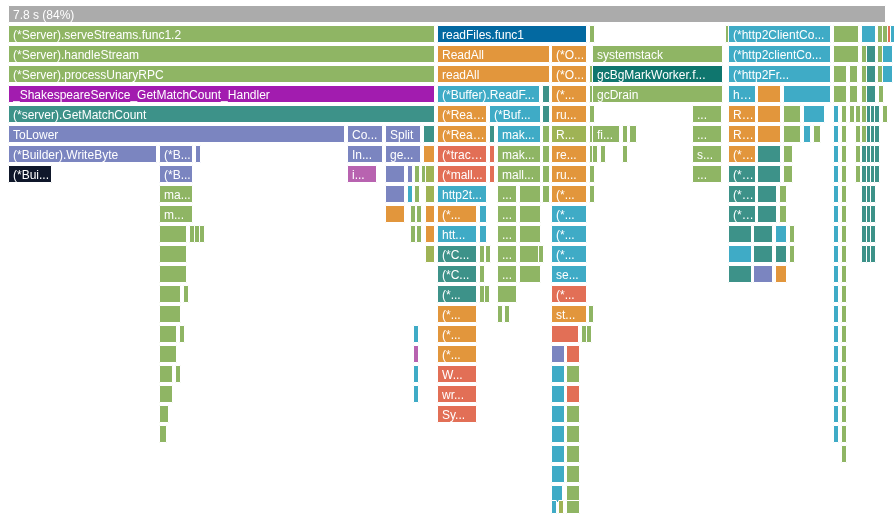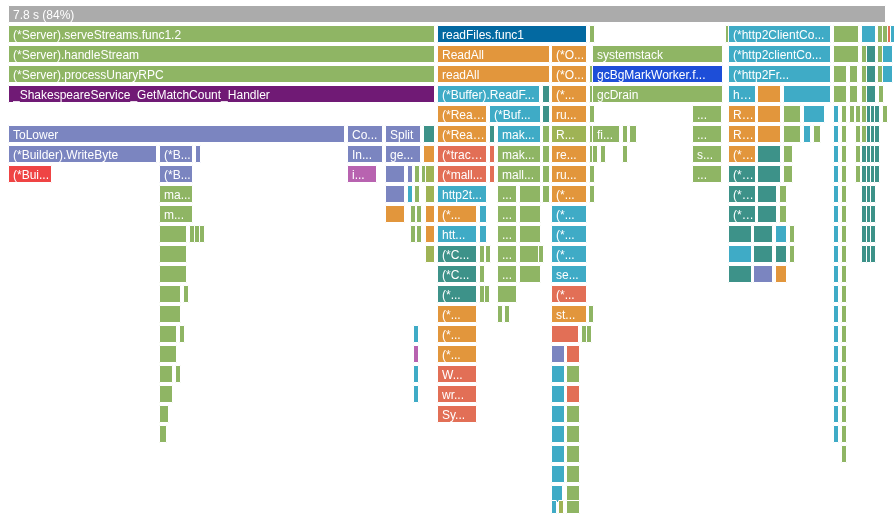--- a/index.html
+++ b/index.html
@@ -83,33 +83,33 @@
     <div class="frame" style="left: 8px; top: 65px; width: 427px; height: 18px; background: rgb(143, 181, 100);">
       <span class="lbl">(*Server).processUnaryRPC</span>
     </div>
     <div class="frame" style="left: 437px; top: 65px; width: 113px; height: 18px; background: rgb(226, 150, 60);">
       <span class="lbl">readAll</span>
     </div>
     <div class="frame" style="left: 551px; top: 65px; width: 36px; height: 18px; background: rgb(226, 150, 60);">
       <span class="lbl">(*O...</span>
     </div>
     <div class="frame" style="left: 589px; top: 65px; width: 2px; height: 18px; background: rgb(143, 181, 100);"></div>
-    <div class="frame" style="left: 592px; top: 65px; width: 131px; height: 18px; background: #1d4ed8;">
+    <div class="frame" style="left: 592px; top: 65px; width: 131px; height: 18px; background: #0f766e;">
       <span class="lbl">gcBgMarkWorker.f...</span>
     </div>
     <div class="frame" style="left: 728px; top: 65px; width: 103px; height: 18px; background: rgb(63, 171, 198);">
       <span class="lbl">(*http2Fr...</span>
     </div>
     <div class="frame" style="left: 833px; top: 65px; width: 14px; height: 18px; background: rgb(143, 181, 100);"></div>
     <div class="frame" style="left: 849px; top: 65px; width: 9px; height: 18px; background: rgb(143, 181, 100);"></div>
     <div class="frame" style="left: 861px; top: 65px; width: 4px; height: 18px; background: rgb(143, 181, 100);"></div>
     <div class="frame" style="left: 866px; top: 65px; width: 10px; height: 18px; background: rgb(61, 146, 137);"></div>
     <div class="frame" style="left: 877px; top: 65px; width: 4px; height: 18px; background: rgb(143, 181, 100);"></div>
     <div class="frame" style="left: 882px; top: 65px; width: 11px; height: 18px; background: rgb(63, 171, 198);"></div>
-    <div class="frame" style="left: 8px; top: 85px; width: 427px; height: 18px; background: #701a75;">
+    <div class="frame" style="left: 8px; top: 85px; width: 427px; height: 18px; background: #a21caf;">
       <span class="lbl">_ShakespeareService_GetMatchCount_Handler</span>
     </div>
     <div class="frame" style="left: 437px; top: 85px; width: 103px; height: 18px; background: rgb(63, 171, 198);">
       <span class="lbl">(*Buffer).ReadF...</span>
     </div>
     <div class="frame" style="left: 542px; top: 85px; width: 8px; height: 18px; background: rgb(61, 146, 137);"></div>
     <div class="frame" style="left: 551px; top: 85px; width: 36px; height: 18px; background: rgb(226, 150, 60);">
       <span class="lbl">(*...</span>
     </div>
     <div class="frame" style="left: 589px; top: 85px; width: 2px; height: 18px; background: rgb(143, 181, 100);"></div>
@@ -119,20 +119,23 @@
     <div class="frame" style="left: 728px; top: 85px; width: 28px; height: 18px; background: rgb(63, 171, 198);">
       <span class="lbl">htt...</span>
     </div>
     <div class="frame" style="left: 757px; top: 85px; width: 24px; height: 18px; background: rgb(226, 150, 60);"></div>
     <div class="frame" style="left: 783px; top: 85px; width: 48px; height: 18px; background: rgb(63, 171, 198);"></div>
     <div class="frame" style="left: 833px; top: 85px; width: 14px; height: 18px; background: rgb(143, 181, 100);"></div>
     <div class="frame" style="left: 849px; top: 85px; width: 9px; height: 18px; background: rgb(143, 181, 100);"></div>
     <div class="frame" style="left: 861px; top: 85px; width: 4px; height: 18px; background: rgb(143, 181, 100);"></div>
     <div class="frame" style="left: 866px; top: 85px; width: 10px; height: 18px; background: rgb(61, 146, 137);"></div>
     <div class="frame" style="left: 878px; top: 85px; width: 4px; height: 18px; background: rgb(143, 181, 100);"></div>
+    <div class="frame" style="left: 8px; top: 105px; width: 427px; height: 18px; background: rgb(61, 146, 137);">
+      <span class="lbl">(*server).GetMatchCount</span>
+    </div>
     <div class="frame" style="left: 437px; top: 105px; width: 50px; height: 18px; background: rgb(226, 150, 60);">
       <span class="lbl">(*Read...</span>
     </div>
     <div class="frame" style="left: 489px; top: 105px; width: 52px; height: 18px; background: rgb(63, 171, 198);">
       <span class="lbl">(*Buf...</span>
     </div>
     <div class="frame" style="left: 542px; top: 105px; width: 8px; height: 18px; background: rgb(61, 146, 137);"></div>
     <div class="frame" style="left: 551px; top: 105px; width: 36px; height: 18px; background: rgb(226, 150, 60);">
       <span class="lbl">ru...</span>
     </div>
@@ -236,21 +239,21 @@
     </div>
     <div class="frame" style="left: 757px; top: 145px; width: 24px; height: 18px; background: rgb(61, 146, 137);"></div>
     <div class="frame" style="left: 783px; top: 145px; width: 10px; height: 18px; background: rgb(143, 181, 100);"></div>
     <div class="frame" style="left: 833px; top: 145px; width: 6px; height: 18px; background: rgb(63, 171, 198);"></div>
     <div class="frame" style="left: 841px; top: 145px; width: 6px; height: 18px; background: rgb(143, 181, 100);"></div>
     <div class="frame" style="left: 855px; top: 145px; width: 3px; height: 18px; background: rgb(143, 181, 100);"></div>
     <div class="frame" style="left: 861px; top: 145px; width: 3px; height: 18px; background: rgb(61, 146, 137);"></div>
     <div class="frame" style="left: 866px; top: 145px; width: 3px; height: 18px; background: rgb(61, 146, 137);"></div>
     <div class="frame" style="left: 870px; top: 145px; width: 3px; height: 18px; background: rgb(61, 146, 137);"></div>
     <div class="frame" style="left: 874px; top: 145px; width: 3px; height: 18px; background: rgb(61, 146, 137);"></div>
-    <div class="frame" style="left: 8px; top: 165px; width: 44px; height: 18px; background: #ef4444;">
+    <div class="frame" style="left: 8px; top: 165px; width: 44px; height: 18px; background: #0f172a;">
       <span class="lbl">(*Bui...</span>
     </div>
     <div class="frame" style="left: 159px; top: 165px; width: 34px; height: 18px; background: rgb(123, 133, 192);">
       <span class="lbl">(*B...</span>
     </div>
     <div class="frame" style="left: 347px; top: 165px; width: 30px; height: 18px; background: rgb(184, 99, 176);">
       <span class="lbl">i...</span>
     </div>
     <div class="frame" style="left: 385px; top: 165px; width: 20px; height: 18px; background: rgb(123, 133, 192);"></div>
     <div class="frame" style="left: 407px; top: 165px; width: 5px; height: 18px; background: rgb(123, 133, 192);"></div>

